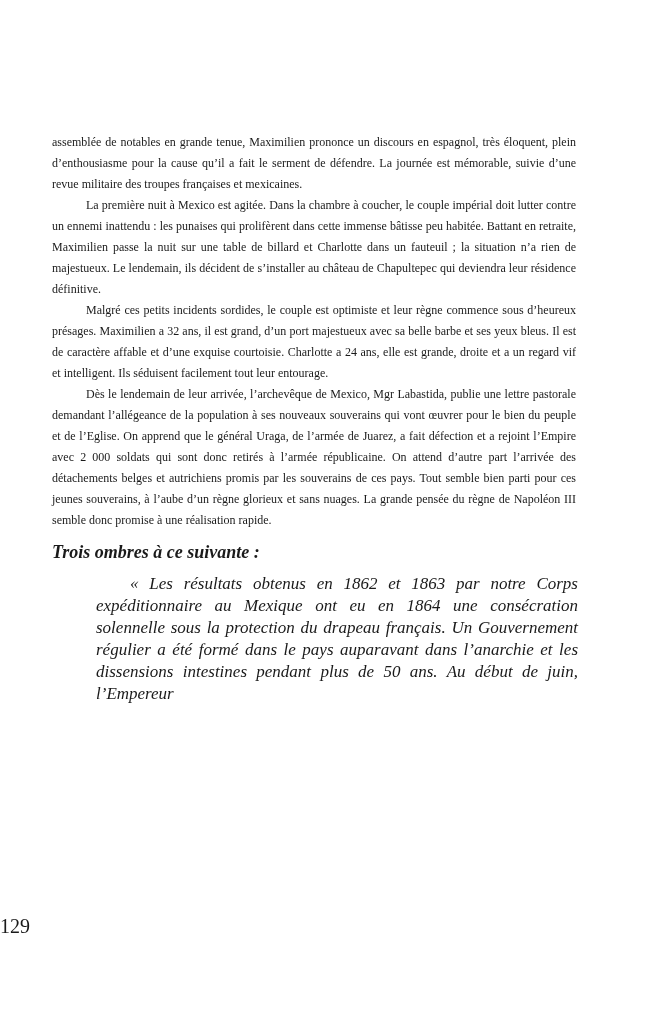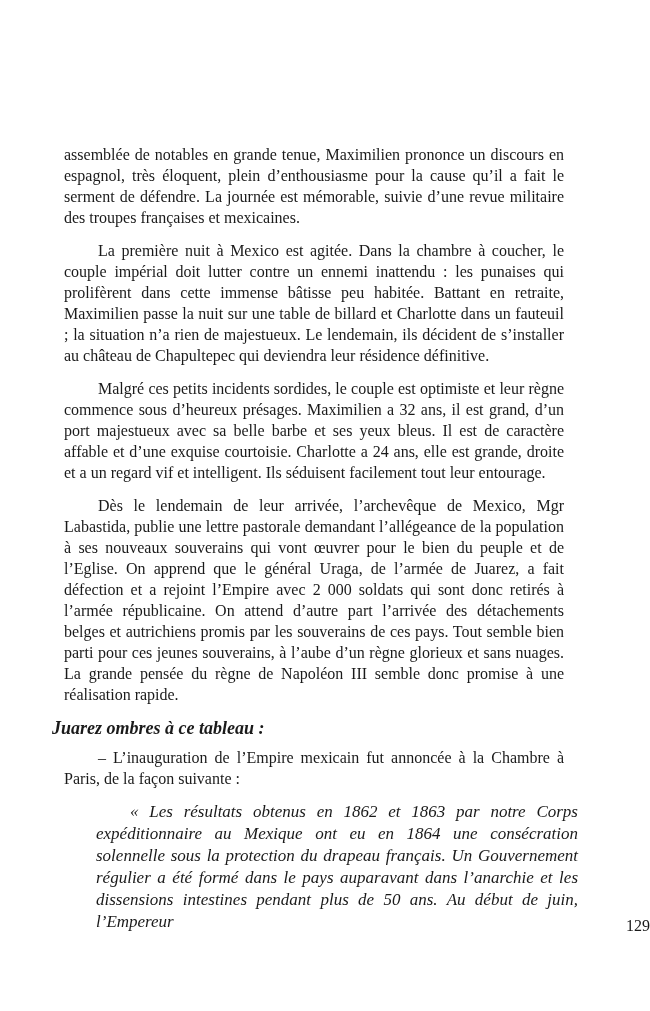--- a/index.html
+++ b/index.html
@@ -15,22 +15,22 @@
       font-family: "Liberation Serif", "DejaVu Serif", serif;
       color: #1a1a1a;
     }
     .page {
       position: absolute;
       left: 52px;
       top: 132px;
       width: 524px;
     }
     .para {
-      margin: 12px;
-      font-size: 16px;
+      margin: 0;
+      font-size: 12px;
       line-height: 21px;
       text-align: justify;
       text-indent: 0;
       hyphens: none;
     }
     .para.indent { text-indent: 34px; }
     .heading {
       margin: 10px 0 0 0;
       font-size: 18px;
       line-height: 22px;
@@ -45,34 +45,33 @@
       line-height: 22px;
       font-style: italic;
       text-align: justify;
       text-indent: 34px;
     }
     .page-number {
       position: absolute;
       left: 0;
       width: 650px;
       top: 916px;
-      text-align: right;
-      font-size: 16px;
+      text-align: left;
+      font-size: 20px;
       line-height: 20px;
     }
   </style>
 </head>
 <body>
 
 <div class="page">
   <p class="para">assemblée de notables en grande tenue, Maximilien prononce un discours en espagnol, très éloquent, plein d’enthousiasme pour la cause qu’il a fait le serment de défendre. La journée est mémorable, suivie d’une revue militaire des troupes françaises et mexicaines.</p>
   <p class="para indent">La première nuit à Mexico est agitée. Dans la chambre à coucher, le couple impérial doit lutter contre un ennemi inattendu : les punaises qui prolifèrent dans cette immense bâtisse peu habitée. Battant en retraite, Maximilien passe la nuit sur une table de billard et Charlotte dans un fauteuil ; la situation n’a rien de majestueux. Le lendemain, ils décident de s’installer au château de Chapultepec qui deviendra leur résidence définitive.</p>
   <p class="para indent">Malgré ces petits incidents sordides, le couple est optimiste et leur règne commence sous d’heureux présages. Maximilien a 32 ans, il est grand, d’un port majestueux avec sa belle barbe et ses yeux bleus. Il est de caractère affable et d’une exquise courtoisie. Charlotte a 24 ans, elle est grande, droite et a un regard vif et intelligent. Ils séduisent facilement tout leur entourage.</p>
   <p class="para indent">Dès le lendemain de leur arrivée, l’archevêque de Mexico, Mgr Labastida, publie une lettre pastorale demandant l’allégeance de la population à ses nouveaux souverains qui vont œuvrer pour le bien du peuple et de l’Eglise. On apprend que le général Uraga, de l’armée de Juarez, a fait défection et a rejoint l’Empire avec 2 000 soldats qui sont donc retirés à l’armée républicaine. On attend d’autre part l’arrivée des détachements belges et autrichiens promis par les souverains de ces pays. Tout semble bien parti pour ces jeunes souverains, à l’aube d’un règne glorieux et sans nuages. La grande pensée du règne de Napoléon III semble donc promise à une réalisation rapide.</p>
 
-  <h3 class="heading">Juarez ombres à ce tableau :</h3>
+  <h3 class="heading">Trois ombres à ce suivante :</h3>
 
-  <p class="para indent after-heading">– L’inauguration de l’Empire mexicain fut annoncée à la Chambre à Paris, de la façon suivante :</p>
 
   <blockquote class="quote">« Les résultats obtenus en 1862 et 1863 par notre Corps expéditionnaire au Mexique ont eu en 1864 une consécration solennelle sous la protection du drapeau français. Un Gouvernement régulier a été formé dans le pays auparavant dans l’anarchie et les dissensions intestines pendant plus de 50 ans. Au début de juin, l’Empereur</blockquote>
 </div>
 
 <div class="page-number">129</div>
 
 </body></html>

